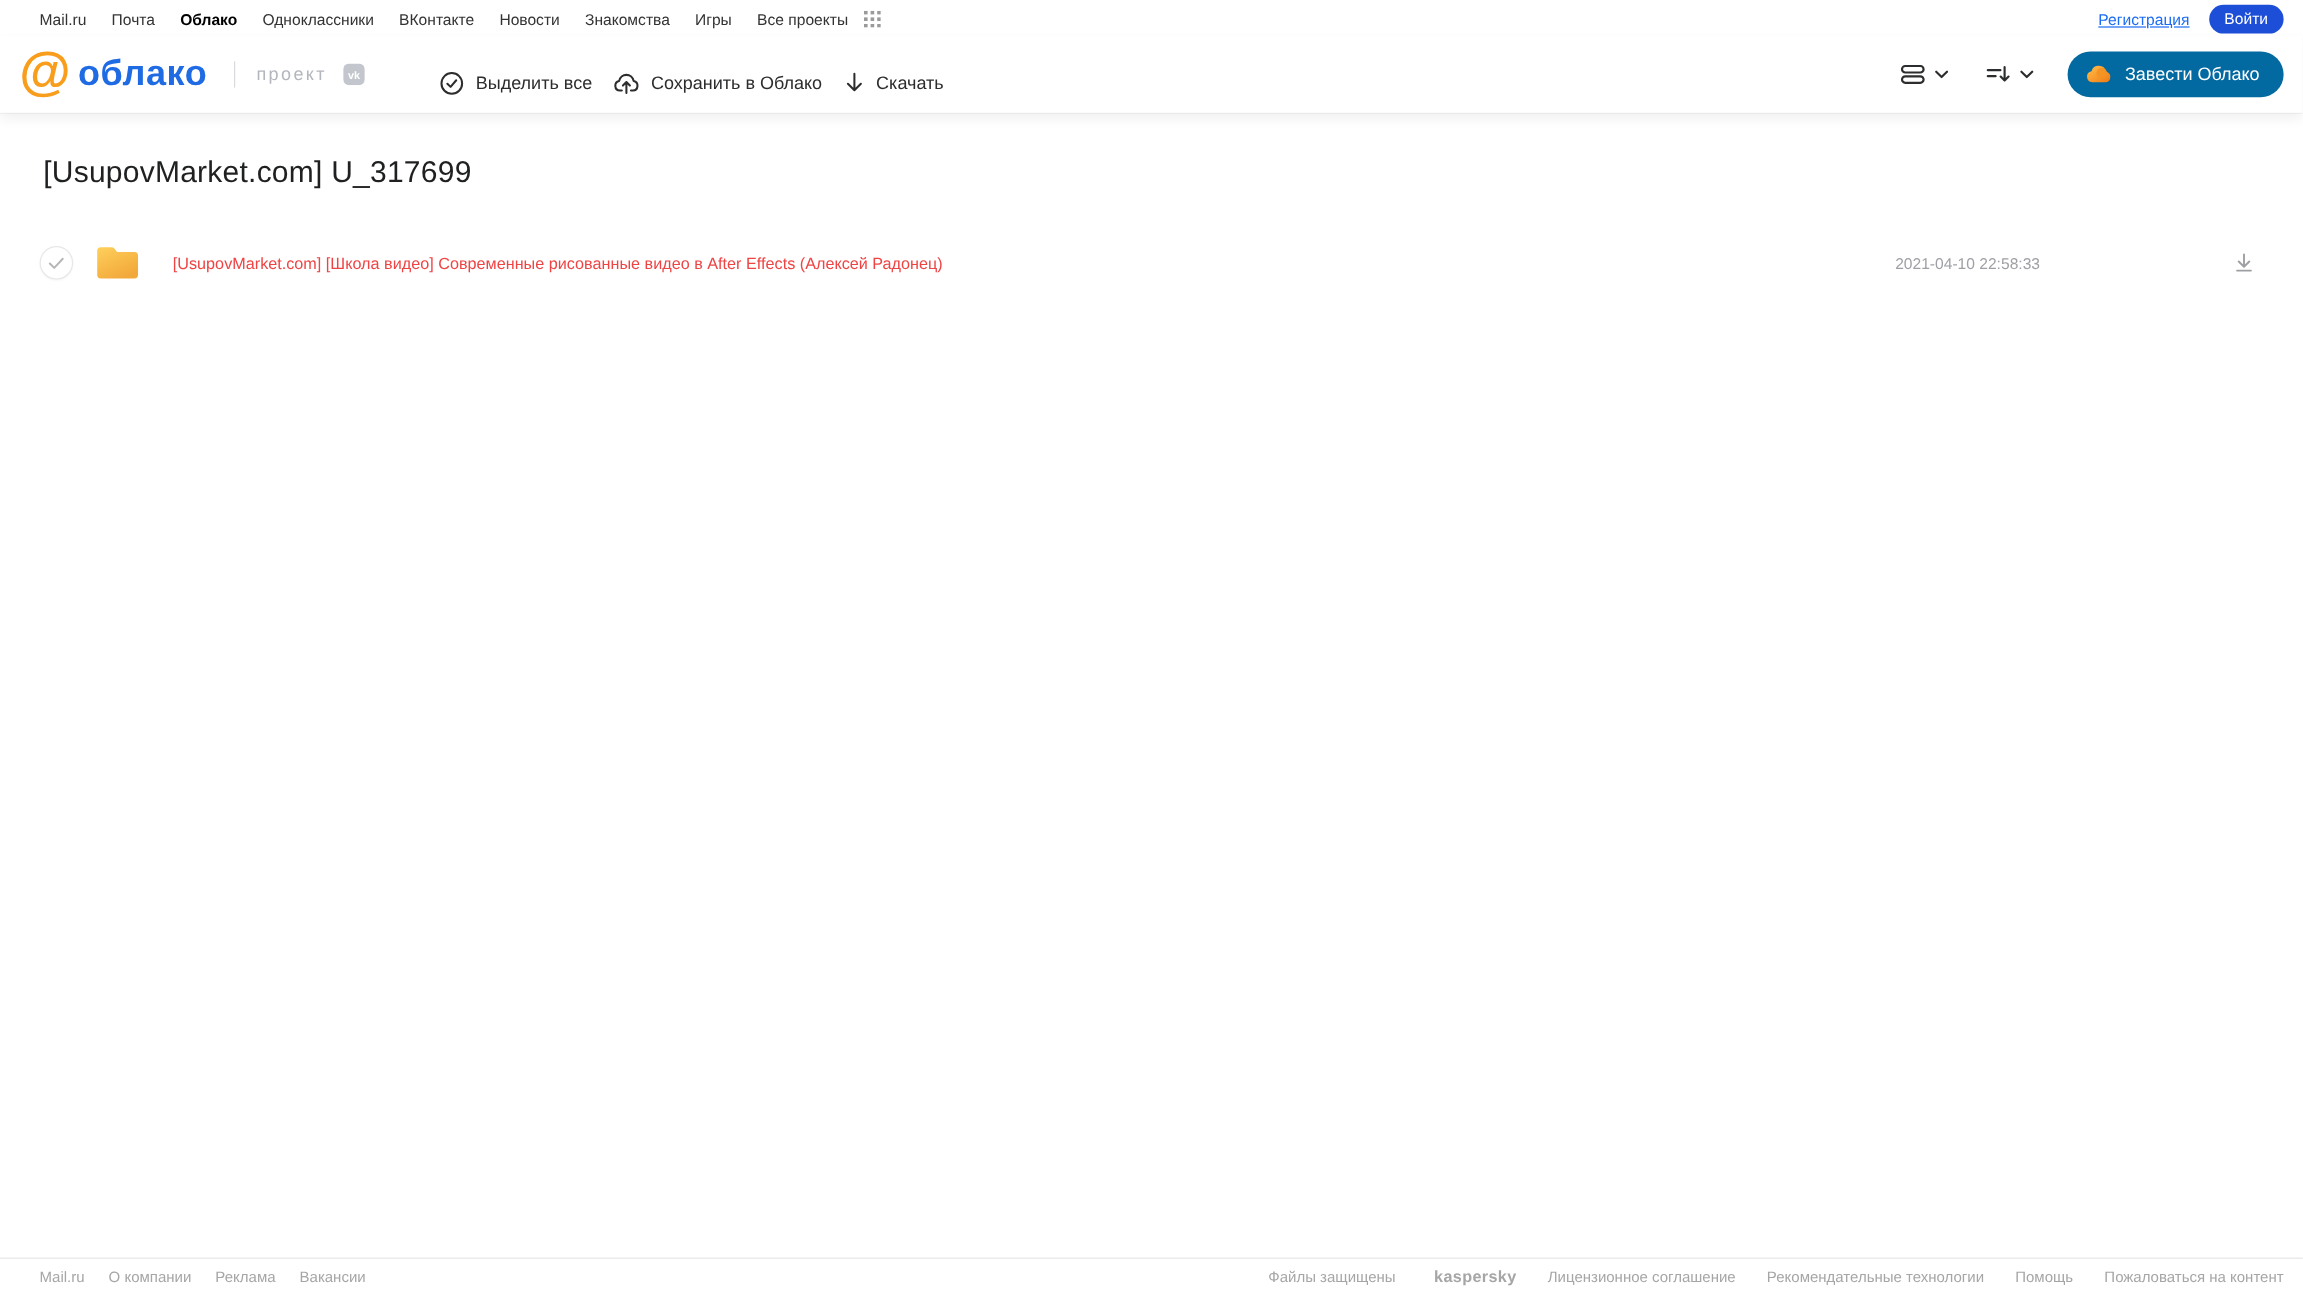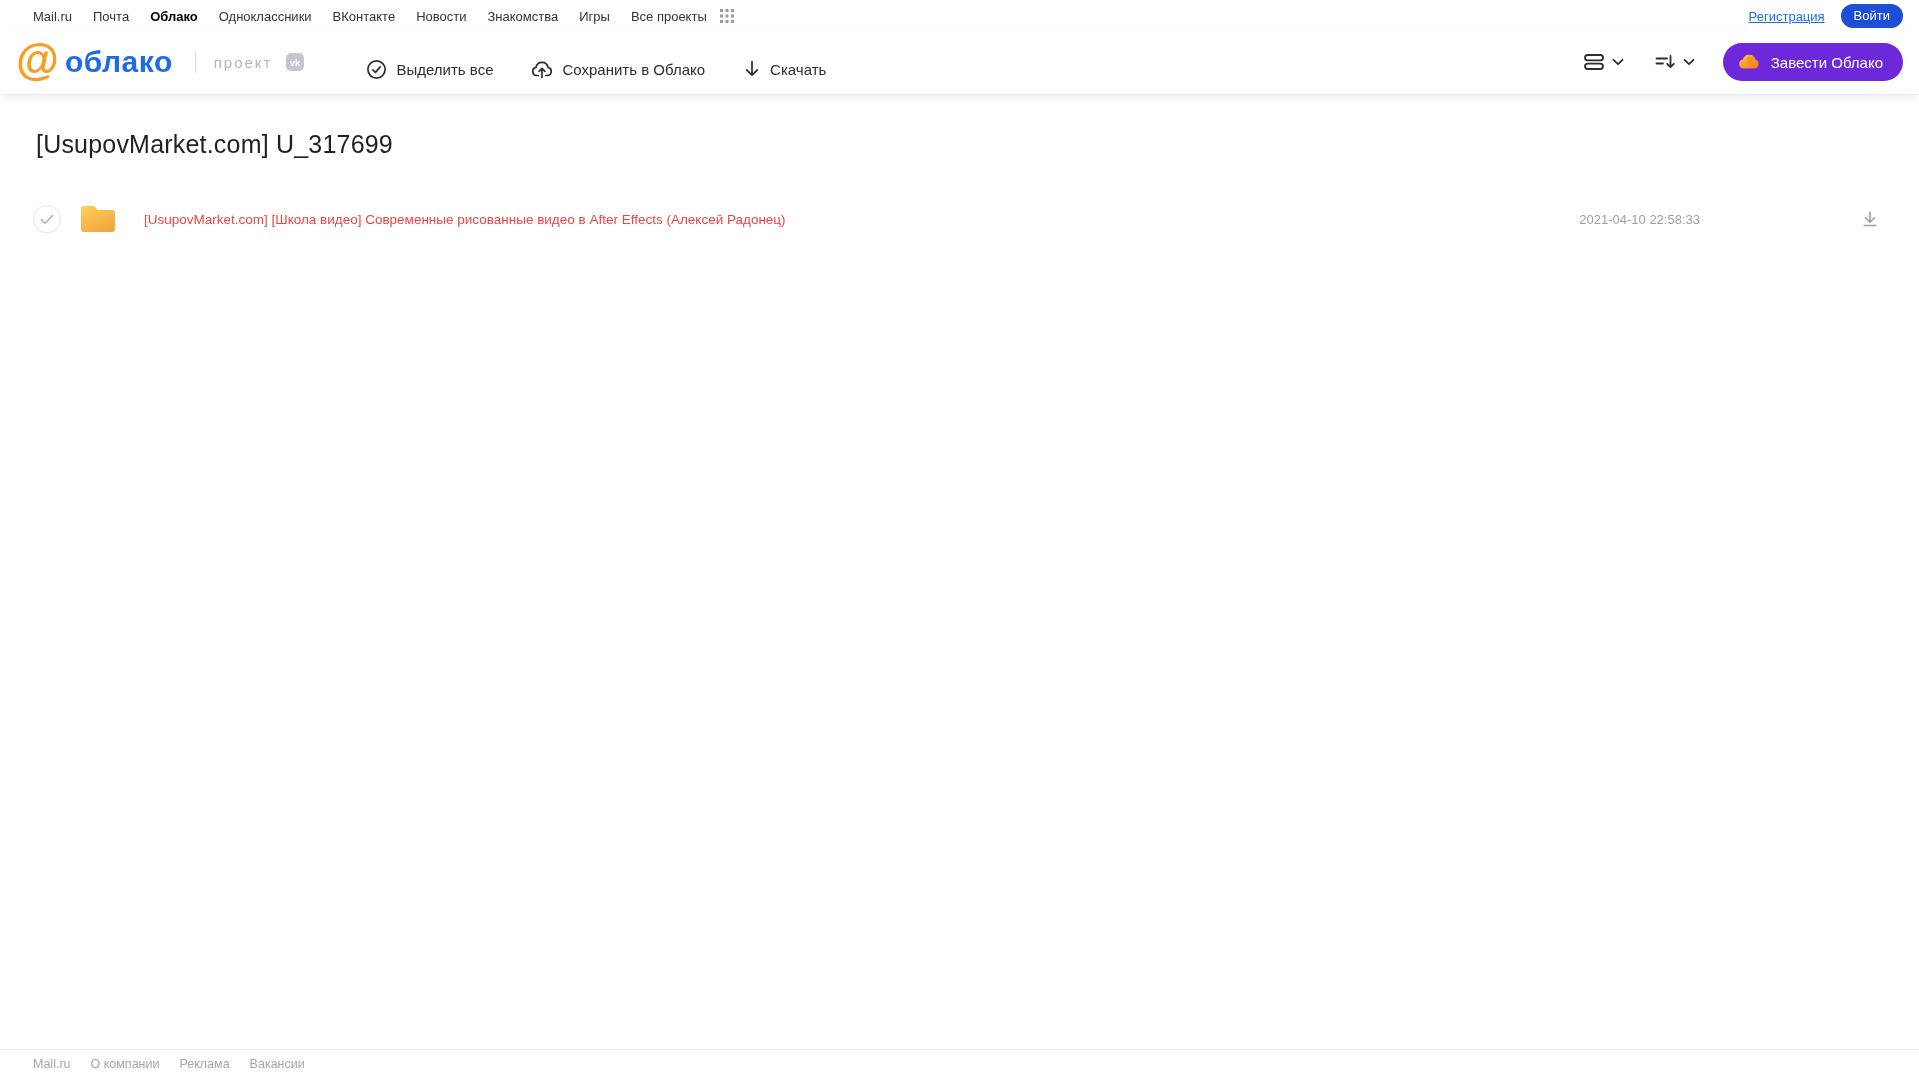--- a/index.html
+++ b/index.html
@@ -20,27 +20,27 @@
   
   .header { height:64px; display:flex; align-items:center; padding:0 16px; position:relative;
             box-shadow:0 1px 0 rgba(0,0,0,.04), 0 5px 10px rgba(0,0,0,.06); background:#fff; }
   .logo { display:flex; align-items:center; gap:8px; }
   .at-glyph { color:#f99d1c; font-size:44px; font-weight:bold; line-height:40px; margin-top:-4px; }
   .logo-text { color:#1f6be4; font-weight:bold; font-size:30px; letter-spacing:.5px; margin-left:-2px; }
   .logo-divider { width:1px; height:22px; background:#d9dbde; margin:0 10px 0 14px; }
   .project-label { color:#b3b6bc; font-size:15px; letter-spacing:2px; }
   .vk-badge { display:inline-flex; margin-left:6px; }
 
-  .toolbar { display:flex; align-items:center; gap:38px; margin-left:62px;margin-top:14px; }
+  .toolbar { display:flex; align-items:center; gap:18px; margin-left:62px;margin-top:14px; }
   .toolbar-btn { display:flex; align-items:center; gap:9px; font-size:15px; color:#2c2d2e; }
 
   .header-right { margin-left:auto; display:flex; align-items:center; }
   .icon-drop { display:flex; align-items:center; gap:7px; padding:6px 4px; }
   .icon-drop + .icon-drop { margin-left:22px; }
-  .primary-btn { margin-left:24px; display:flex; align-items:center; gap:10px; background:#6d28d9; color:#fff;
+  .primary-btn { margin-left:24px; display:flex; align-items:center; gap:10px; background:#0369a1; color:#fff;
                  font-size:15px; height:38px; padding:0 20px 0 14px; border-radius:19px; }
 
   
   .main { padding:0 16px; }
   .page-title { font-size:25px; font-weight:normal; color:#1f2021; margin:36px 0 0 20px; letter-spacing:.2px; }
   .file-row { display:flex; align-items:center; height:44px; margin-top:38px; padding-left:17px; }
   .row-checkbox { width:28px; height:28px; border-radius:50%; border:1px solid #e7e7e7; background:#fff;
                   display:flex; align-items:center; justify-content:center; flex:none;
                   box-shadow:0 1px 2px rgba(0,0,0,.04); }
   .folder-icon { margin-left:17px; flex:none; display:flex; }
@@ -216,13 +216,23 @@
   </div>
 </main>
 
 <footer class="footer">
   <div class="footer-left">
     <a>Mail.ru</a>
     <a>О компании</a>
     <a>Реклама</a>
     <a>Вакансии</a>
   </div>
+  <div class="footer-right">
+    <span class="kaspersky-wrap">
+      <span>Файлы защищены</span>
+      <a class="kaspersky">kaspersky</a>
+    </span>
+    <a>Лицензионное соглашение</a>
+    <a>Рекомендательные технологии</a>
+    <a>Помощь</a>
+    <a>Пожаловаться на контент</a>
+  </div>
 </footer>
 
 </body></html>

